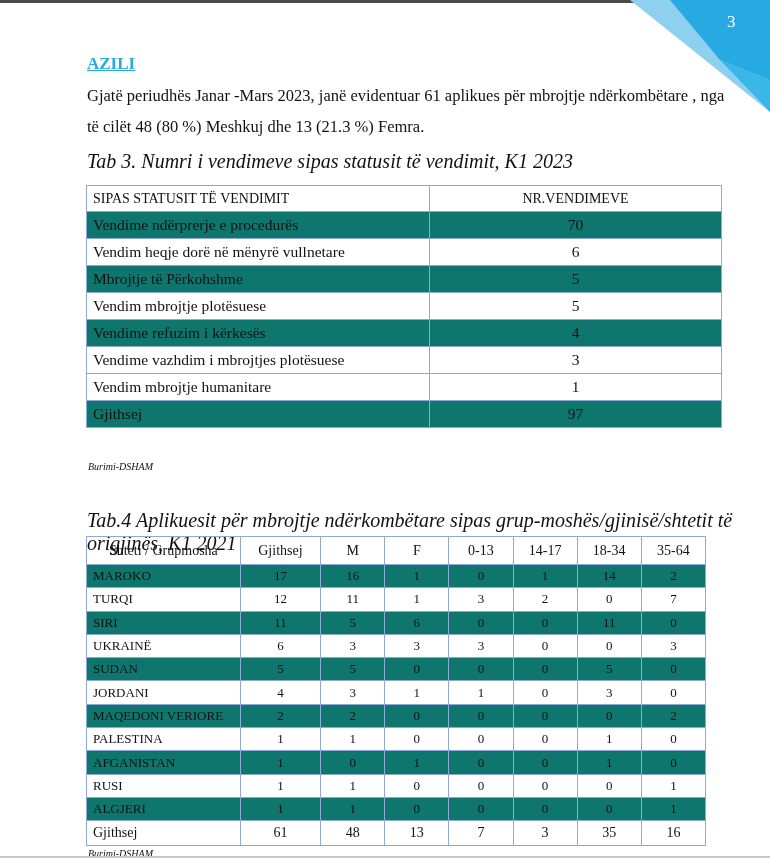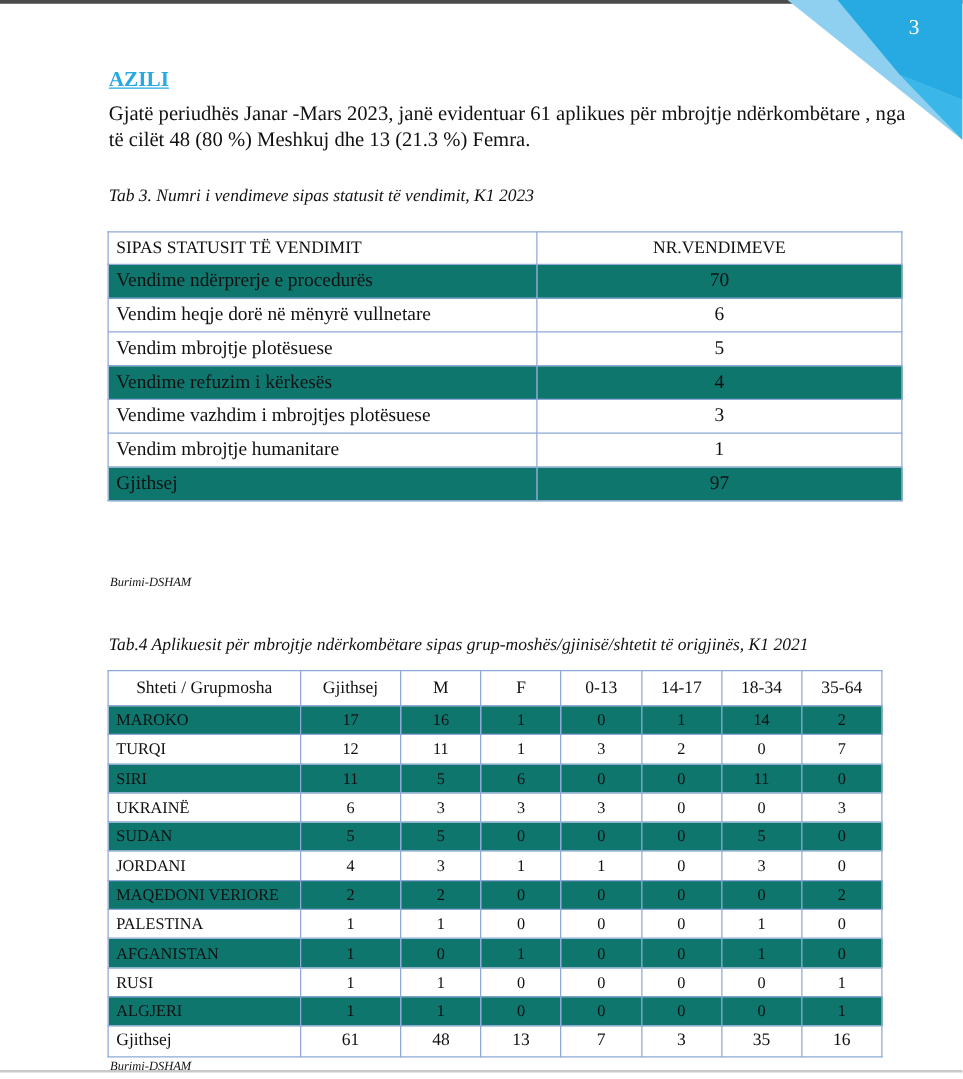--- a/index.html
+++ b/index.html
@@ -16,24 +16,24 @@
     position: absolute; left: 727px; top: 12px; color: #ffffff;
     font-size: 17px;
   }
   .heading {
     position: absolute; left: 87px; top: 54px;
     font-size: 17px; font-weight: bold; color: #27a9e1;
     text-decoration: underline;
   }
   .para {
     position: absolute; left: 87px; top: 80px; width: 640px;
-    font-size: 16.5px; line-height: 21px;
+    font-size: 16.5px; line-height: 31px;
   }
   .caption {
-    position: absolute; left: 87px; font-style: italic; font-size: 14px;
+    position: absolute; left: 87px; font-style: italic; font-size: 20px;
   }
   .source {
     position: absolute; left: 88px; font-style: italic; font-size: 10px;
   }
   table { border-collapse: collapse; position: absolute; }
   td, th { border: 1px solid #8ea9d8; padding: 0; font-weight: normal; }
   .t3 { left: 86px; top: 185px; width: 636px; border-radius: 30px; }
   .t3 td { height: 26px; font-size: 15.5px; }
   .t3 th { height: 25px; font-size: 14px; }
   .t3 .c1 { width: 336px; padding-left: 6px; text-align: left; }
@@ -71,20 +71,24 @@
   </thead>
   <tbody id="t3body">
       <tr class="alt">
         <td class="c1">Vendime ndërprerje e procedurës</td>
         <td class="c2">70</td>
       </tr>
       <tr>
         <td class="c1">Vendim heqje dorë në mënyrë vullnetare</td>
         <td class="c2">6</td>
       </tr>
+      <tr class="alt">
+        <td class="c1">Mbrojtje të Përkohshme</td>
+        <td class="c2">5</td>
+      </tr>
       <tr>
         <td class="c1">Vendim mbrojtje plotësuese</td>
         <td class="c2">5</td>
       </tr>
       <tr class="alt">
         <td class="c1">Vendime refuzim i kërkesës</td>
         <td class="c2">4</td>
       </tr>
       <tr>
         <td class="c1">Vendime vazhdim i mbrojtjes plotësuese</td>

